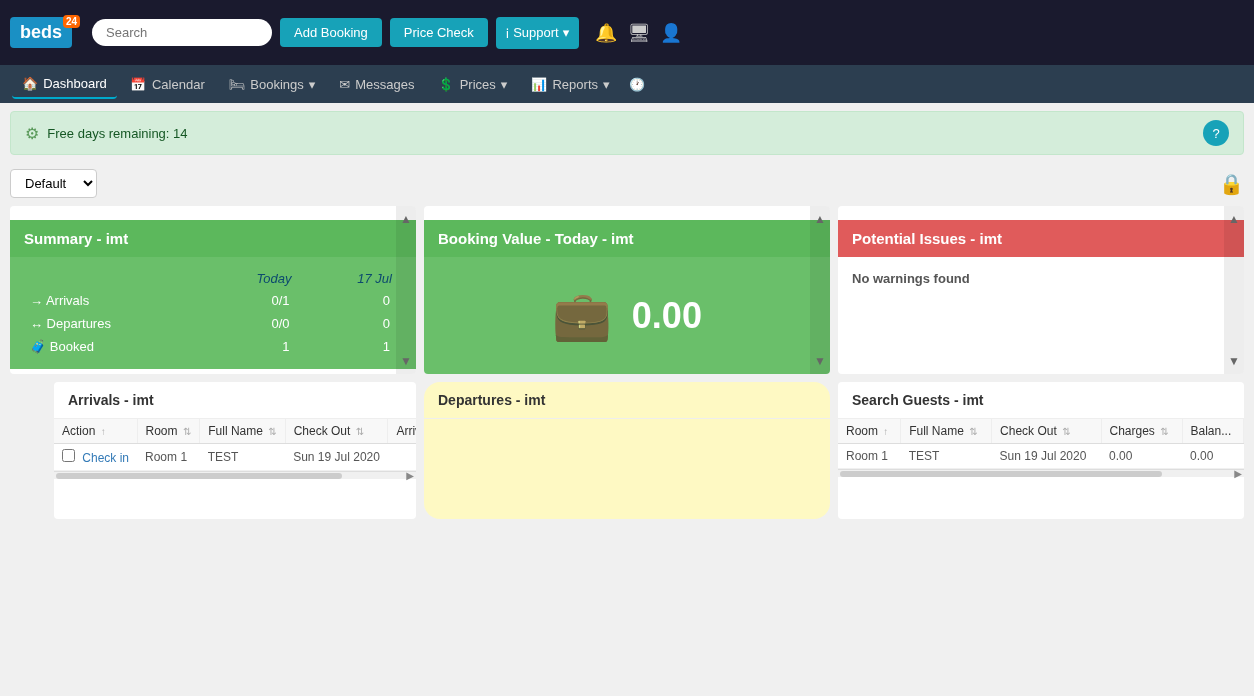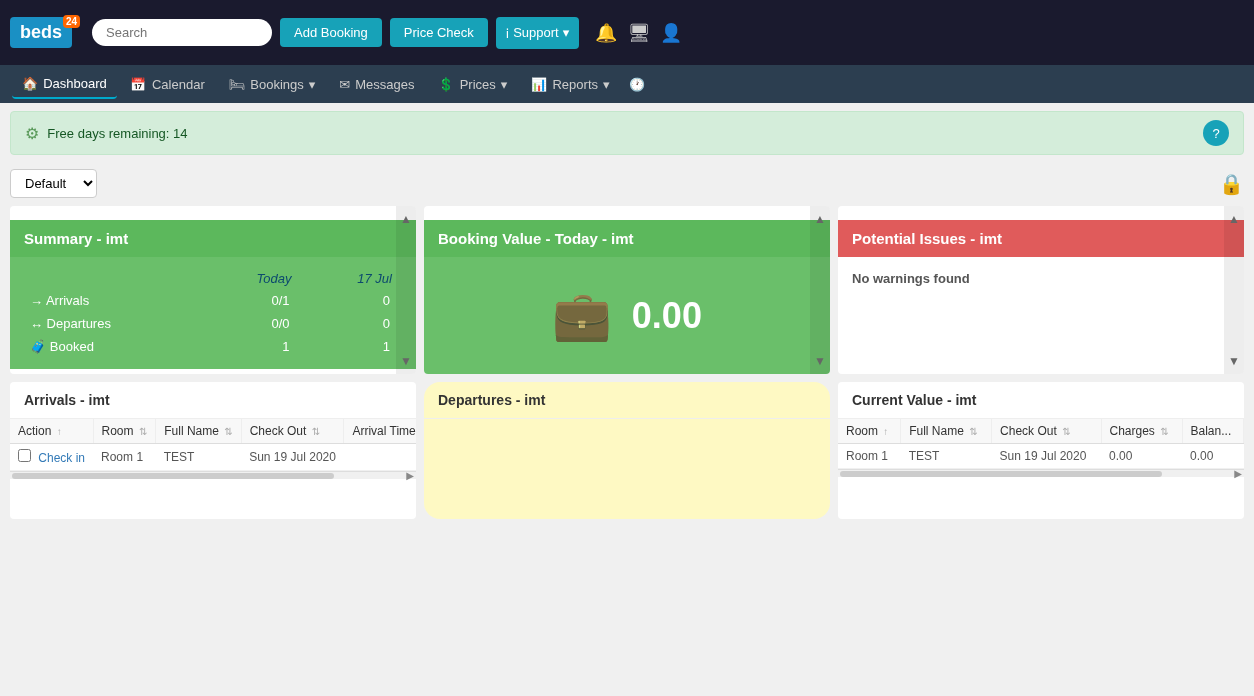--- a/index.html
+++ b/index.html
@@ -468,21 +468,21 @@
       <div style="position:absolute; right:0; top:0; bottom:0; width:20px; background:rgba(0,0,0,0.07); display:flex; flex-direction:column; justify-content:space-between; align-items:center; padding:6px 0;">
         <button style="background:none;border:none;color:#666;cursor:pointer;font-size:12px;">▲</button>
         <button style="background:none;border:none;color:#666;cursor:pointer;font-size:12px;">▼</button>
       </div>
     </div>
 
   </div>
 
   <div class="dashboard-grid" style="margin-top:8px;">
 
-    <div class="arrivals-widget" style="position:relative;">
+    <div class="arrivals-widget" style="position:relative;margin-left:44px;">
       <div class="widget-title">Arrivals - imt</div>
       <div class="widget-body">
         <table class="data-table">
           <thead>
             <tr>
               <th>Action <span class="sort-icon">↑</span></th>
               <th>Room <span class="sort-icon">⇅</span></th>
               <th>Full Name <span class="sort-icon">⇅</span></th>
               <th>Check Out <span class="sort-icon">⇅</span></th>
               <th>Arrival Time</th>
@@ -514,21 +514,21 @@
         <table class="data-table">
           <thead>
               <tr></tr>
             </thead>
           <tbody></tbody>
         </table>
       </div>
     </div>
 
     <div class="current-guests-widget" style="position:relative;">
-      <div class="widget-title">Current Value - imt</div>
+      <div class="widget-title">Search Guests - imt</div>
       <div class="widget-body">
         <table class="data-table">
           <thead>
             <tr>
               <th>Room <span class="sort-icon">↑</span></th>
               <th>Full Name <span class="sort-icon">⇅</span></th>
               <th>Check Out <span class="sort-icon">⇅</span></th>
               <th>Charges <span class="sort-icon">⇅</span></th>
               <th>Balan...</th>
             </tr>

